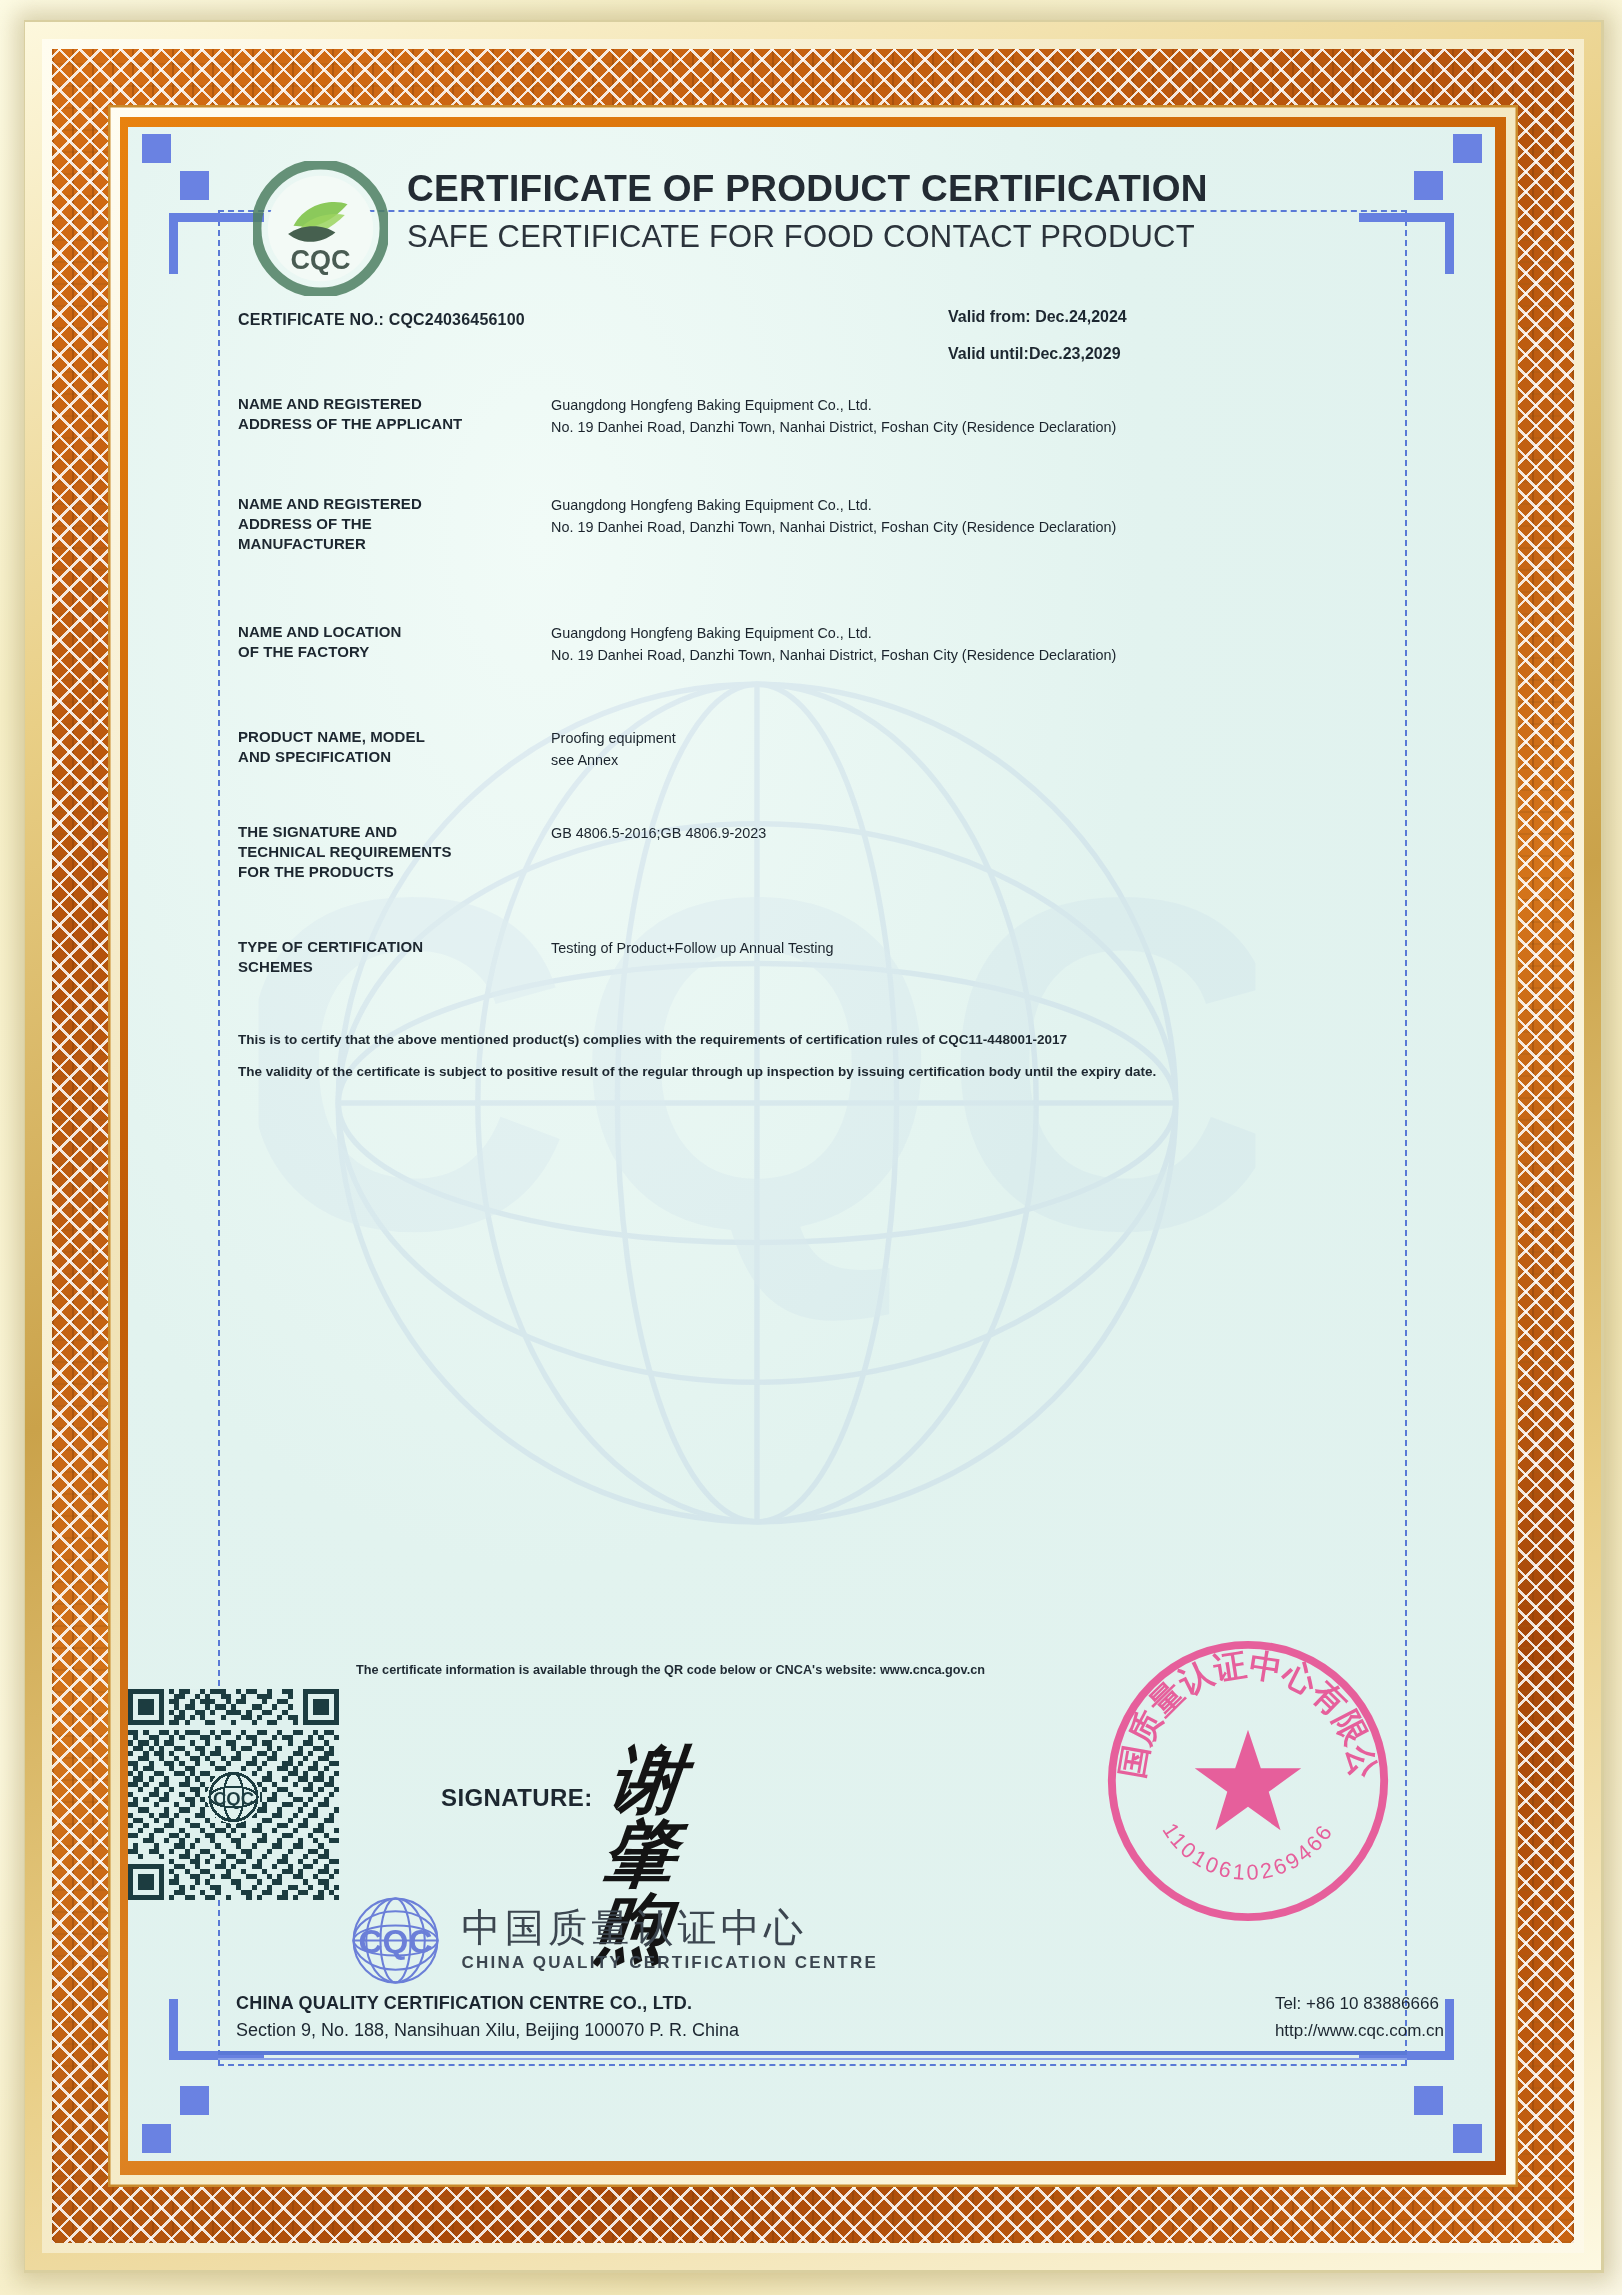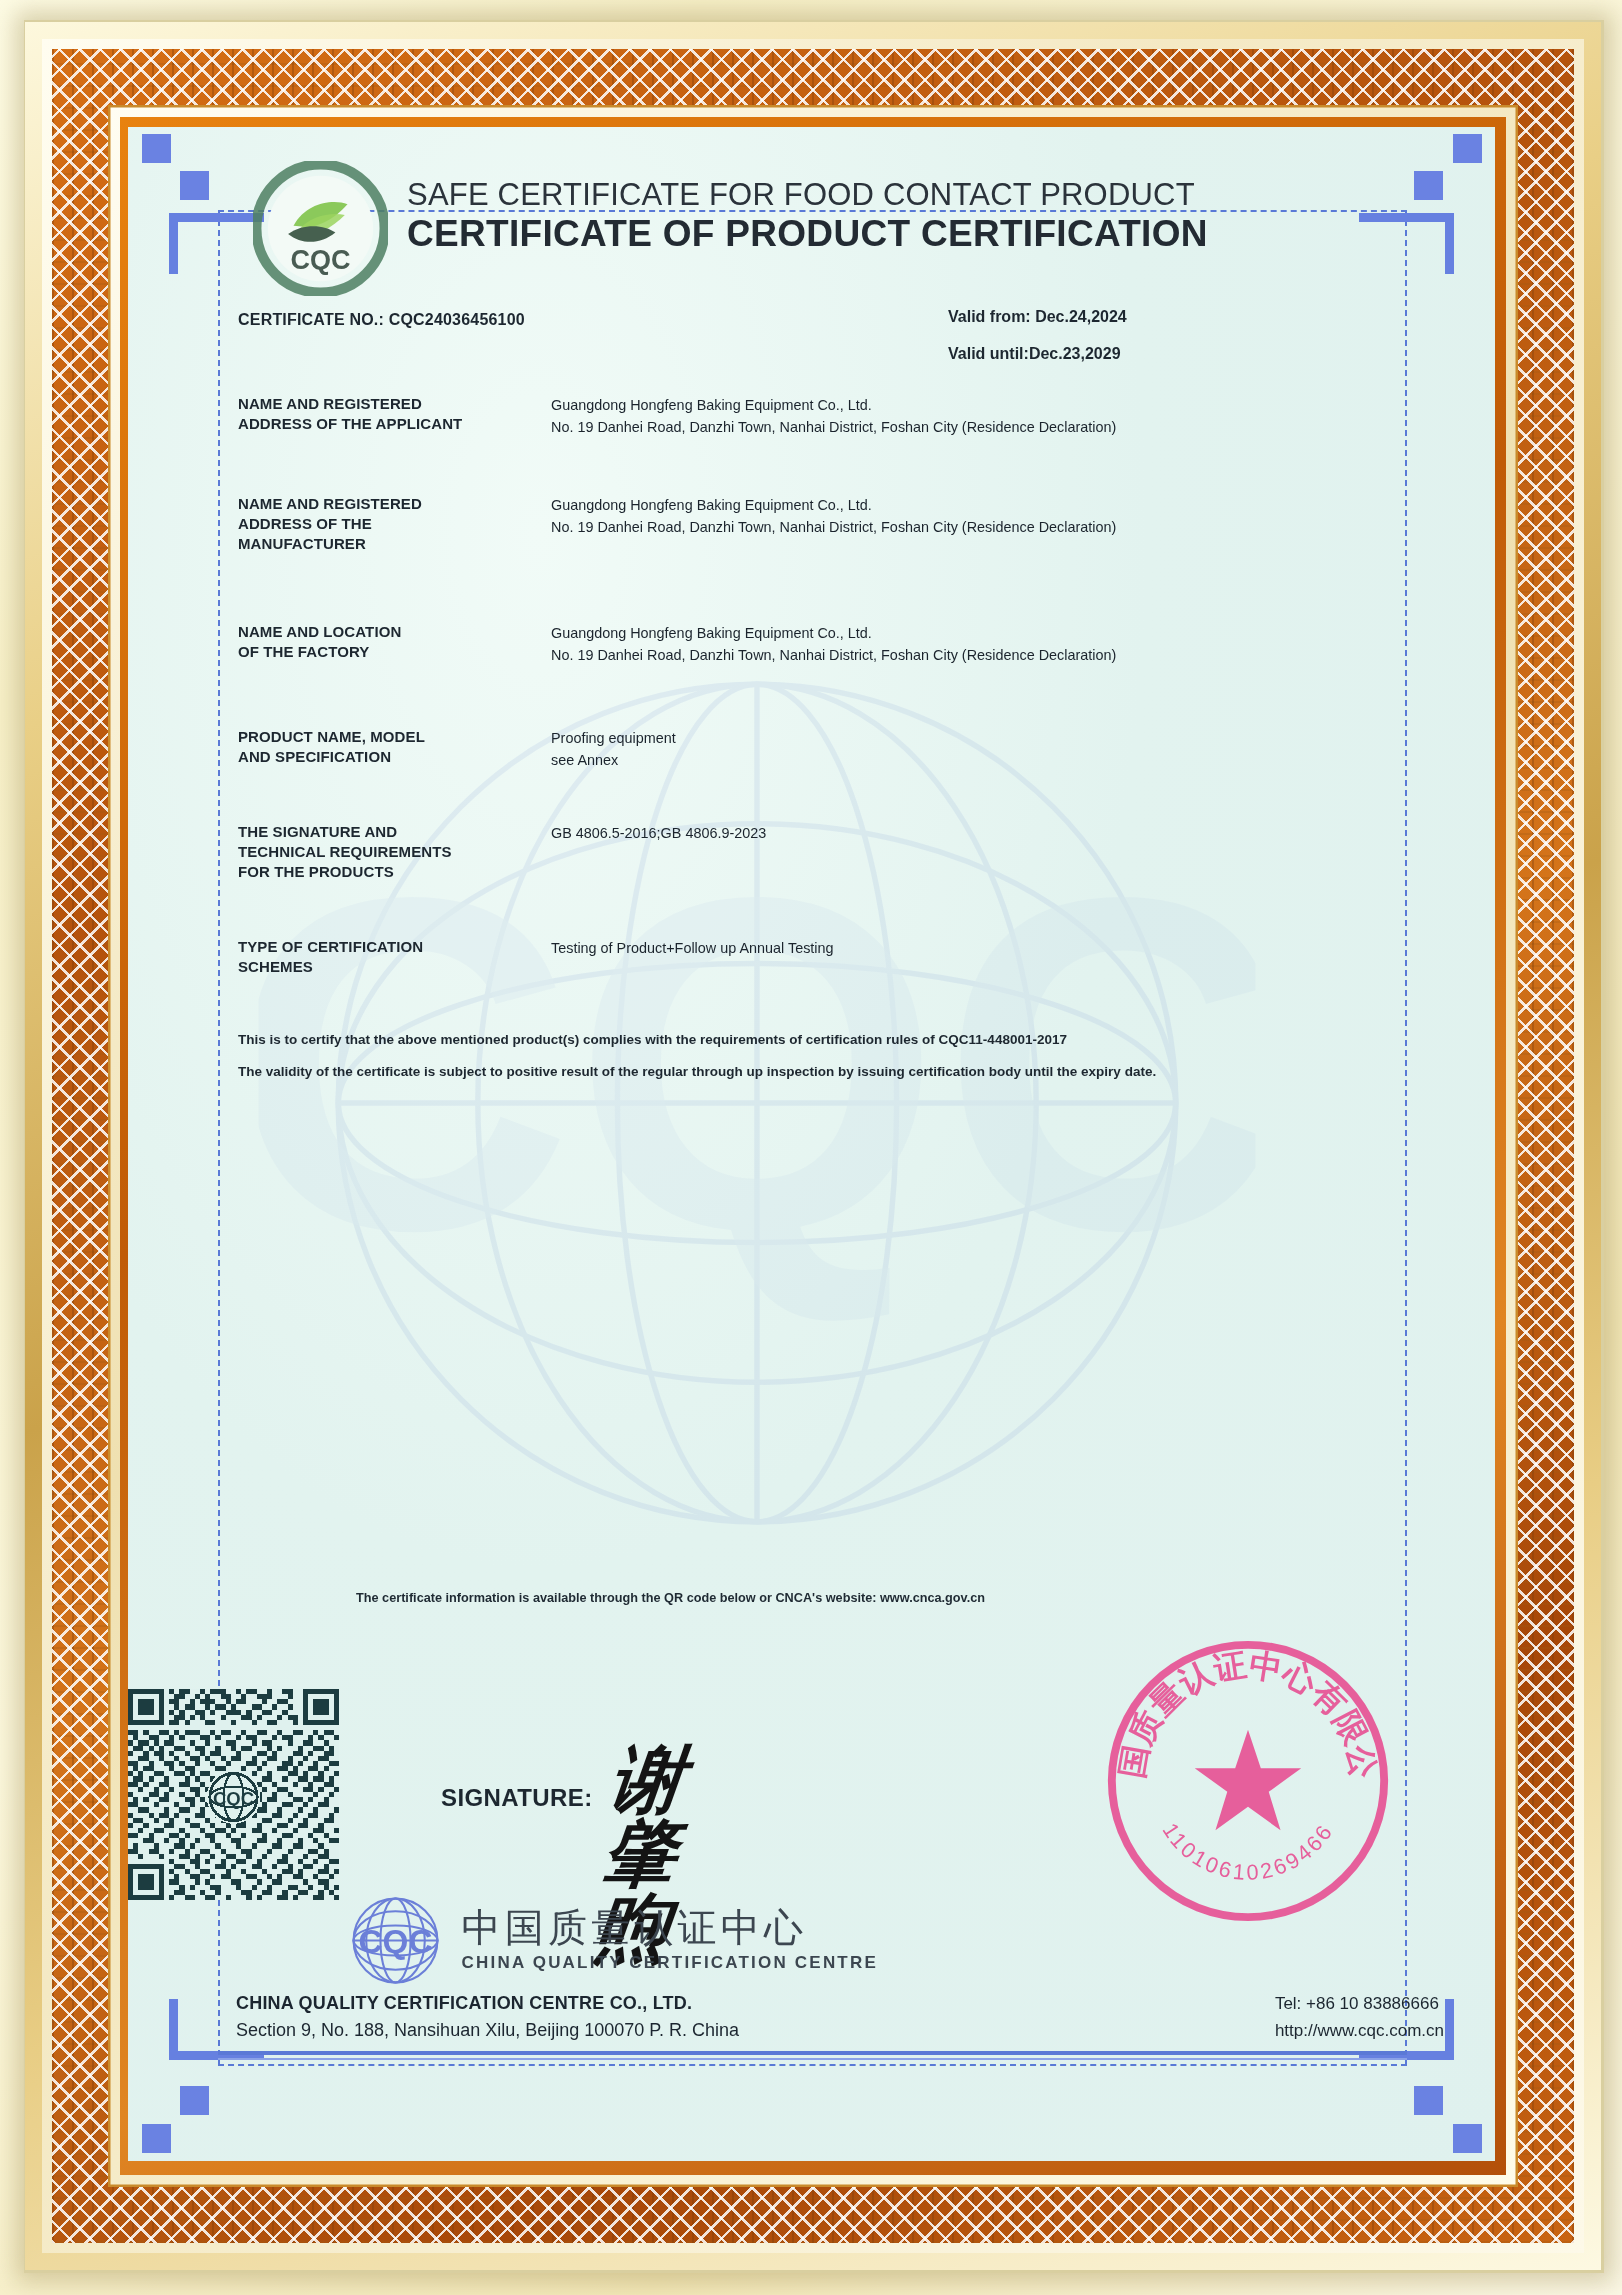--- a/index.html
+++ b/index.html
@@ -129,21 +129,21 @@
     font-size:14.4px; font-weight:400; color:#1b242d; line-height:22px;
   }
   .value div{ white-space:nowrap; }
 
   .statement{
     position:absolute; left:110px; right:65px;
     font-size:13.5px; font-weight:bold; color:#1d2730; line-height:18.6px;
   }
 
   #qr-note{
-    position:absolute; left:228px; top:1464px;
+    position:absolute; left:228px; top:1536px;
     font-size:12.7px; font-weight:bold; color:#1f2a33;
   }
 
   #qr-code{ position:absolute; left:0px; top:1562px; width:211px; height:211px; }
   #qr-code svg{ width:100%; height:100%; }
 
   #signature-row{ position:absolute; left:313px; top:1616px; }
   #sig-label{
     position:absolute; left:0; top:41px;
     font-size:24px; font-weight:bold; color:#1d2730; letter-spacing:0.4px;
@@ -249,22 +249,22 @@
         <circle cx="100" cy="100" r="95" fill="none" stroke="#4e7f62" stroke-width="15" opacity=".85"></circle>
         <circle cx="100" cy="100" r="78" fill="#f3faf6"></circle>
         <path d="M60 96 C78 62,118 56,140 64 C122 84,104 94,84 98 Z" fill="#7fc34a" opacity=".9"></path>
         <path d="M66 104 C86 80,116 76,136 80 C116 100,96 110,76 110 Z" fill="#9bd35f" opacity=".85"></path>
         <path d="M52 108 C74 92,106 94,122 106 C100 124,72 124,52 108 Z" fill="#46604f"></path>
         <text x="100" y="160" font-size="40" font-family="Liberation Sans, sans-serif" font-weight="bold" fill="#495c53" text-anchor="middle">CQC</text>
       </svg>
     </div>
 
     <div id="titles">
+      <div id="title-main">CERTIFICATE OF PRODUCT CERTIFICATION</div>
       <div id="title-sub">SAFE CERTIFICATE FOR FOOD CONTACT PRODUCT</div>
-      <div id="title-main">CERTIFICATE OF PRODUCT CERTIFICATION</div>
     </div>
 
     <div id="cert-no">CERTIFICATE NO.: CQC24036456100</div>
 
     <div id="valid-block">
       <div class="valid-line">Valid from: Dec.24,2024</div>
       <div class="valid-line">Valid until:Dec.23,2029</div>
     </div>
 
     <div class="field" style="top:267px">

